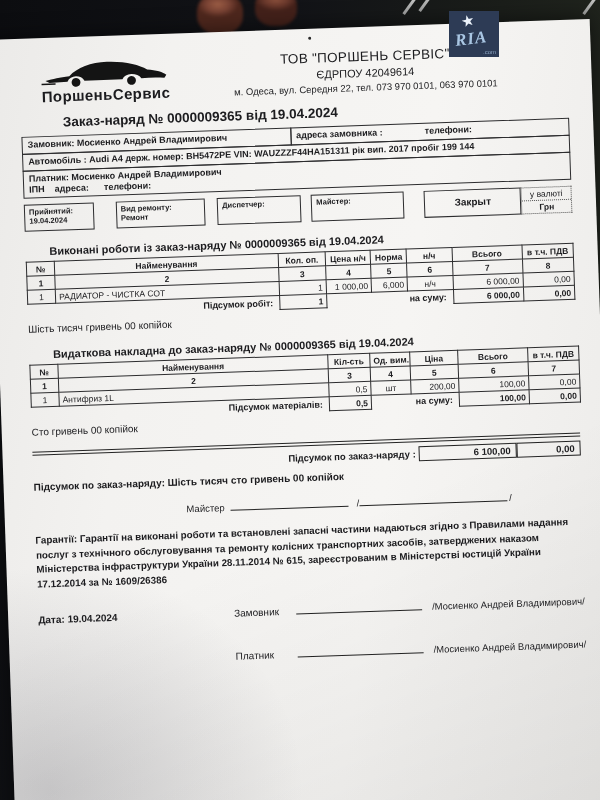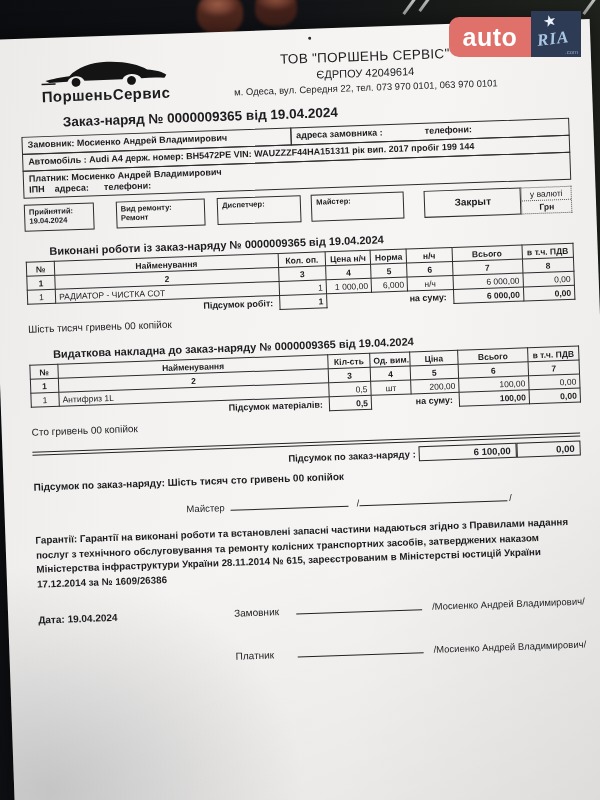--- a/index.html
+++ b/index.html
@@ -297,23 +297,20 @@
             <span class="sign-line"></span>
             <span class="sign-name">/Мосиенко Андрей Владимирович/</span>
           </div>
         </div>
       </div>
 
     </div>
   </div>
 
   <div class="wm">
-    <div class="auto-badge">
-      <span>auto</span>
-    </div>
     <div class="ria-badge">
       <span class="ria-star">★</span>
       <span class="ria-text">RIA</span>
       <span class="ria-com">.com</span>
     </div>
   </div>
 
 </div>
 
 </body></html>

